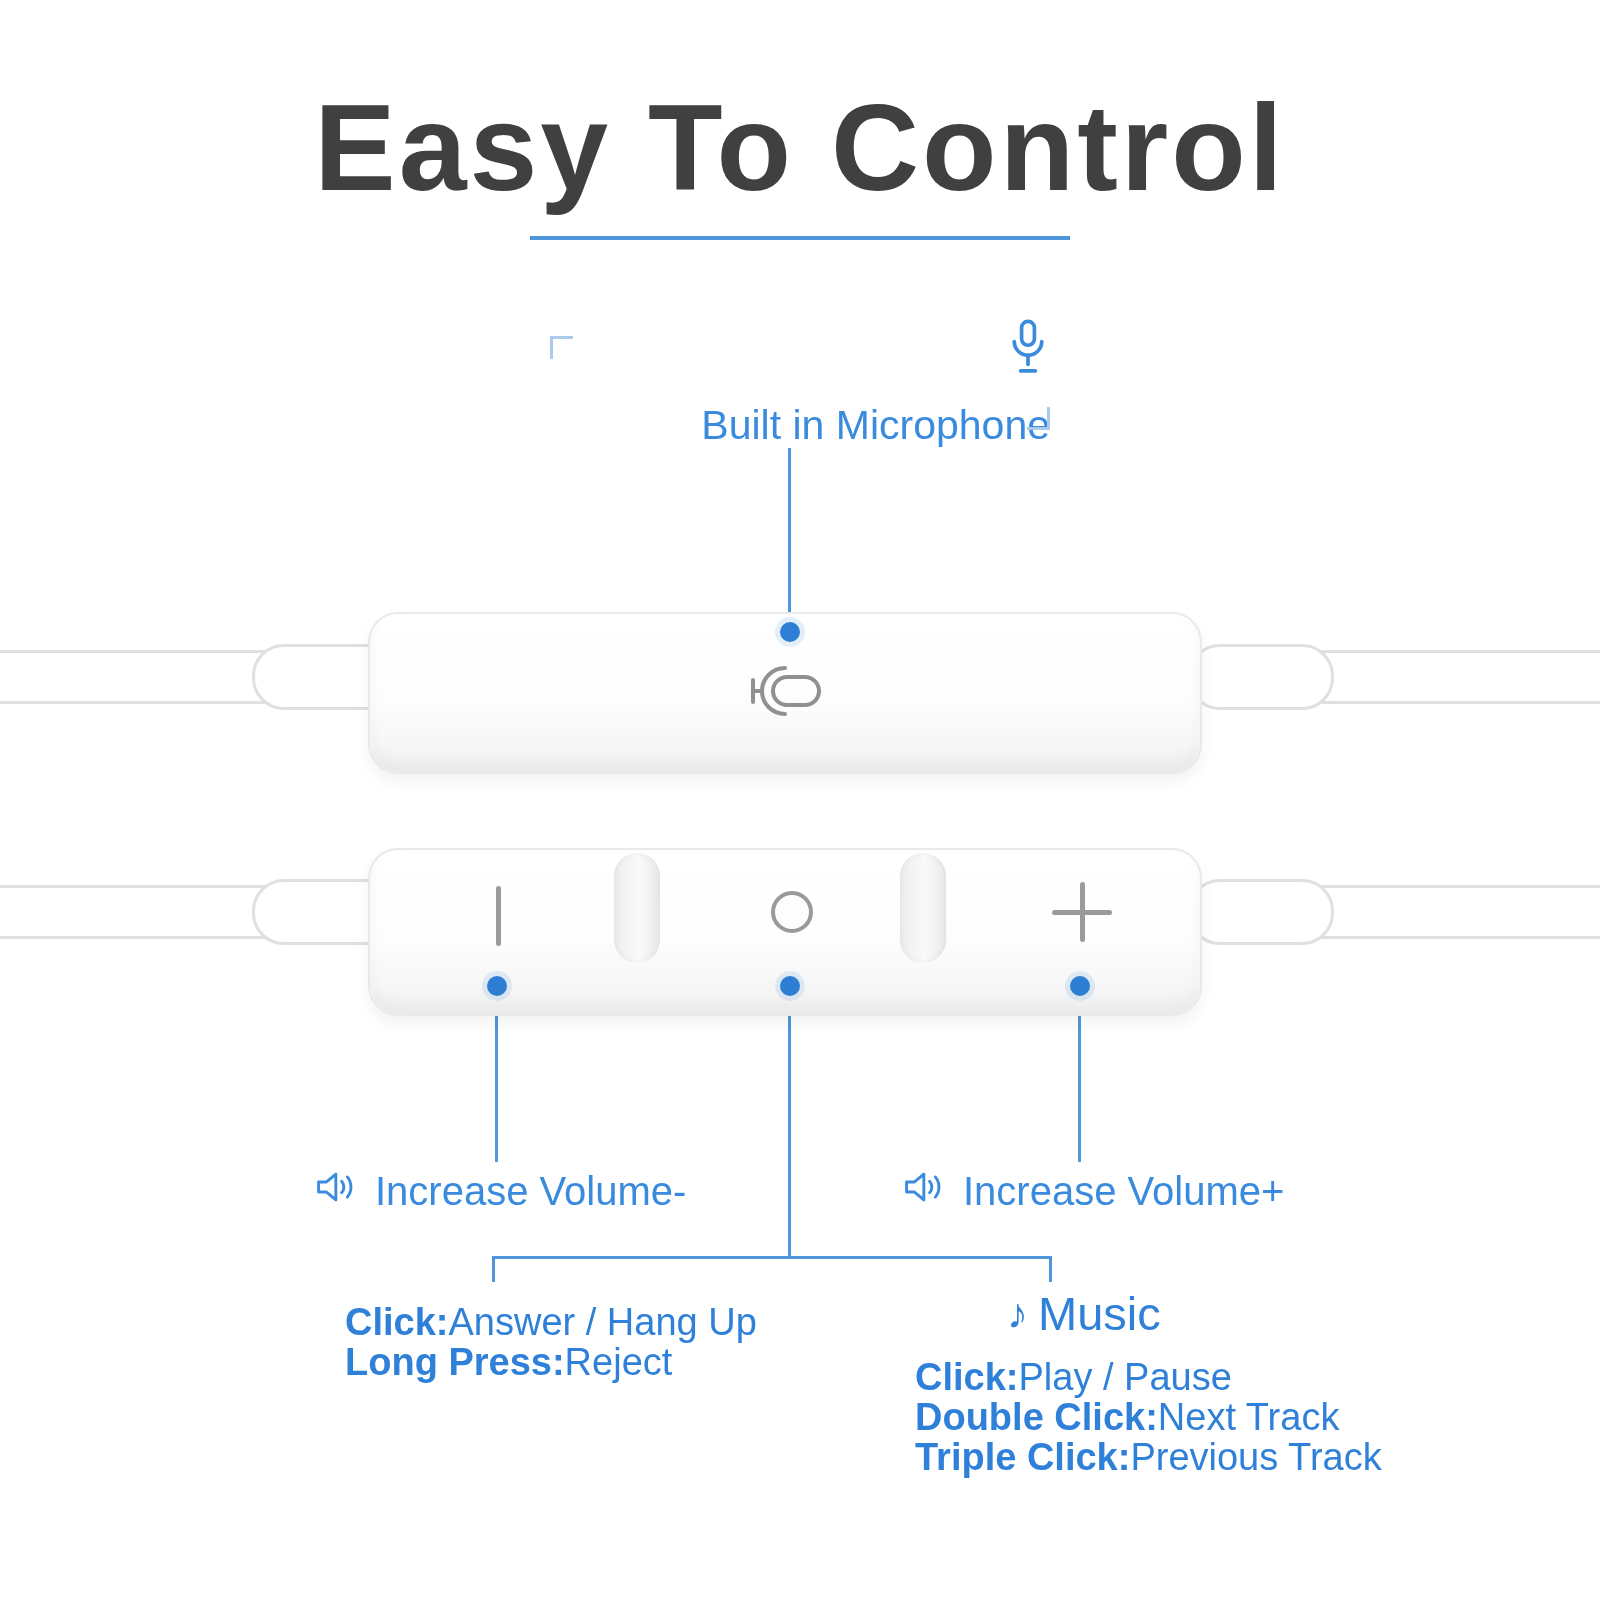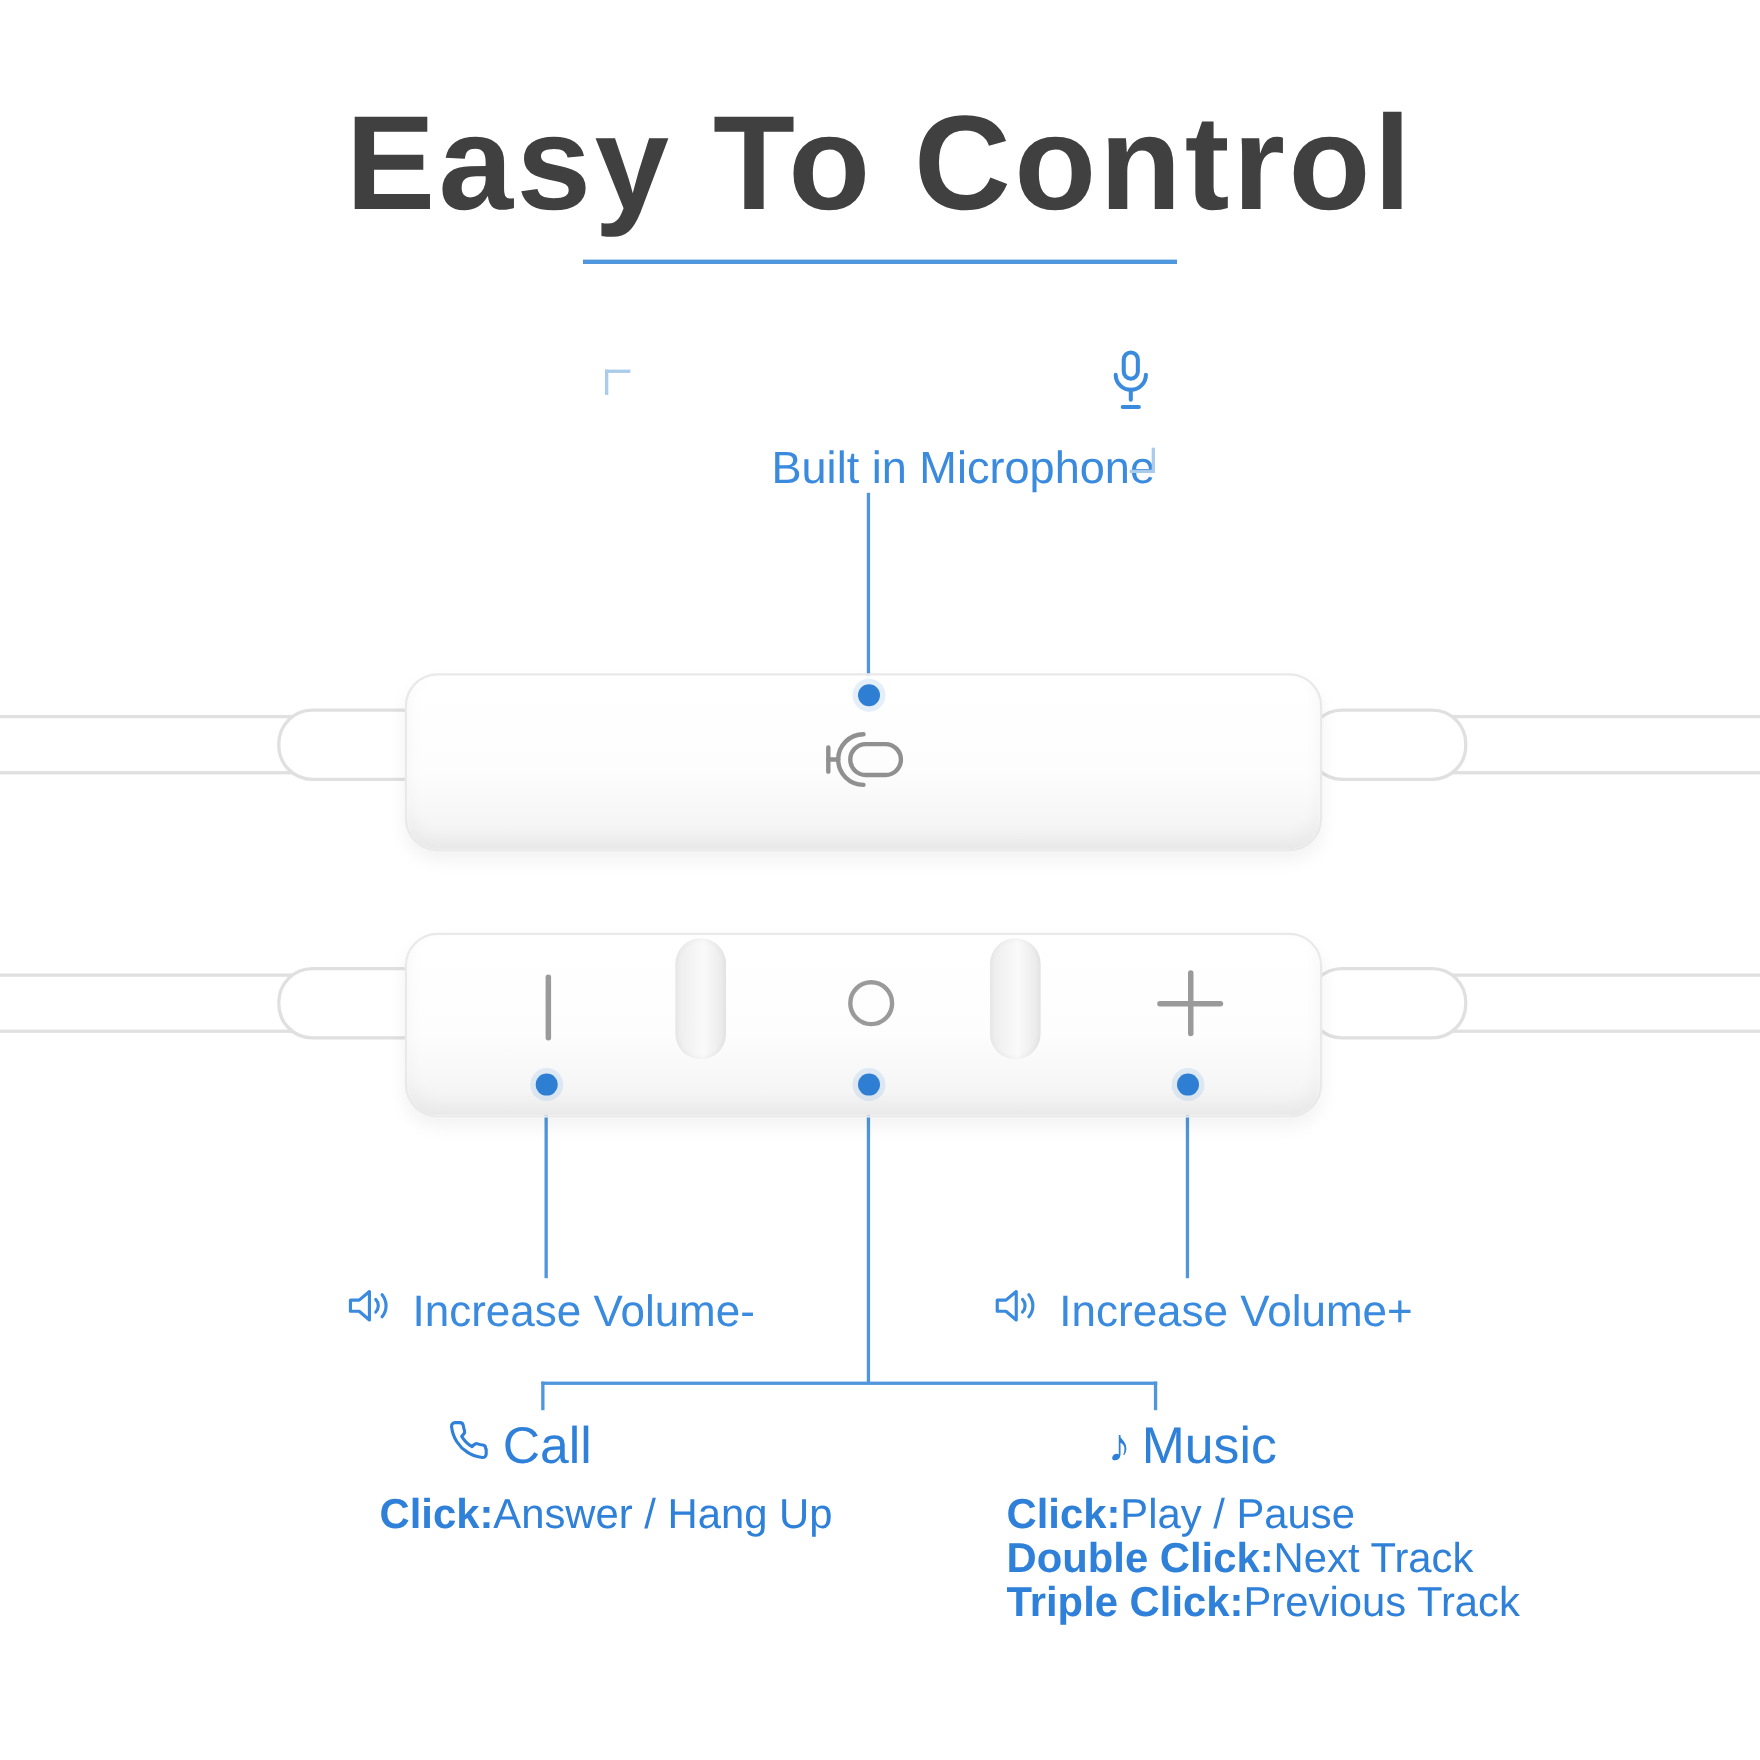--- a/index.html
+++ b/index.html
@@ -200,30 +200,23 @@
       </svg>
     </span>
     <span>Increase Volume+</span>
   </div>
 
   <div class="hline" style="left:492px; top:1256px; width:560px;"></div>
   <div class="vline" style="left:492px; top:1256px; height:26px;"></div>
   <div class="vline" style="left:1049px; top:1256px; height:26px;"></div>
 
   <div class="section call">
-    <div class="sec-heading">
-      <span>
-        <svg viewBox="0 0 24 24" width="40" height="40" fill="none" stroke="#2f80d9" stroke-width="1.7" stroke-linecap="round" stroke-linejoin="round">
-          <path d="M21 16.5v2.6a1.9 1.9 0 0 1-2.1 1.9 18.9 18.9 0 0 1-8.2-2.9 18.6 18.6 0 0 1-5.7-5.7A18.9 18.9 0 0 1 2.1 4.1 1.9 1.9 0 0 1 4 2h2.6a1.9 1.9 0 0 1 1.9 1.6c.12.9.34 1.86.64 2.7a1.9 1.9 0 0 1-.43 2L7.6 9.4a15.2 15.2 0 0 0 5.7 5.7l1.1-1.1a1.9 1.9 0 0 1 2-.43c.84.3 1.8.52 2.7.64a1.9 1.9 0 0 1 1.6 1.89z"></path>
-        </svg>
-      </span>
-      <span>Call</span>
-    </div>
     <div class="sec-lines">
       <div><b>Click:</b><span>Answer / Hang Up</span></div>
+      <div><b>Long Press:</b><span>Reject</span></div>
     </div>
   </div>
 
   <div class="section music">
     <div class="sec-heading">
       <span class="note-glyph">♪</span>
       <span>Music</span>
     </div>
     <div class="sec-lines">
       <div><b>Click:</b><span>Play / Pause</span></div>

